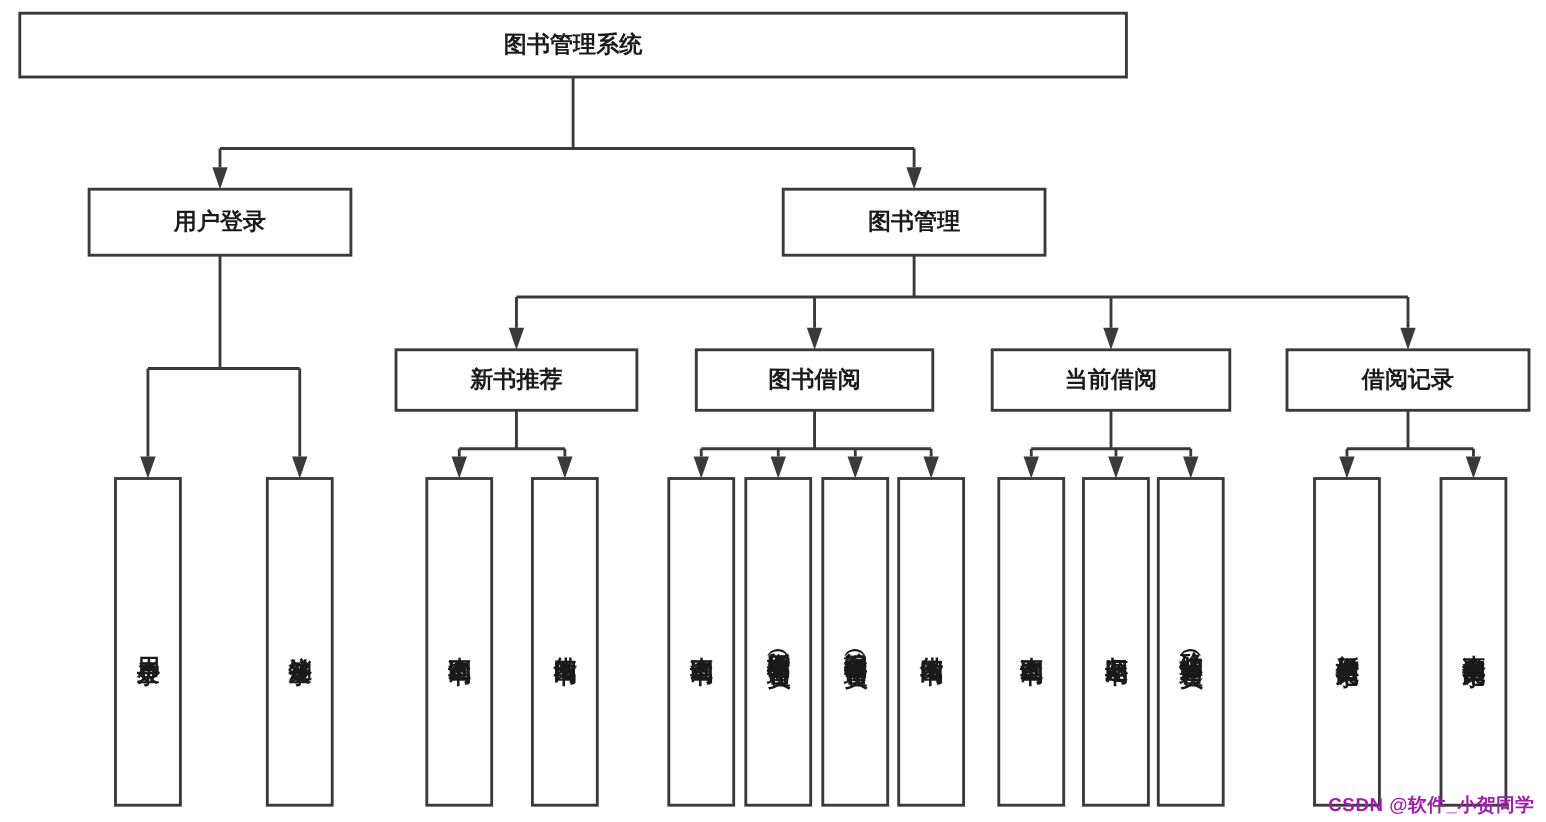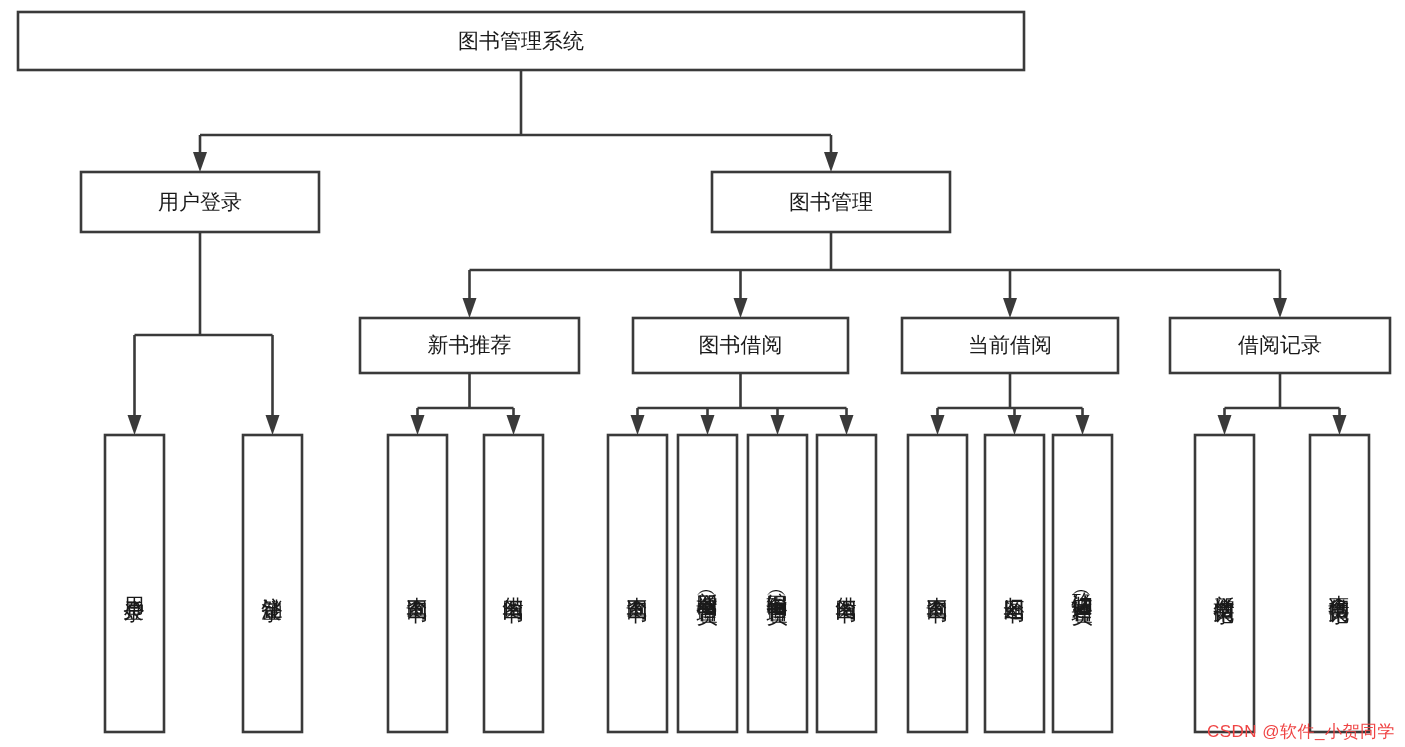--- a/index.html
+++ b/index.html
@@ -9,20 +9,21 @@
   }
   body {
     font-family: "Liberation Sans", "DejaVu Sans", sans-serif;
   }
   #diagram-root {
     position: relative;
     width: 1405px;
     height: 747px;
     background: #ffffff;
     overflow: hidden;
+    font-weight: bold;
   }
   svg.diagram-canvas {
     position: absolute;
     left: 0;
     top: 0;
     width: 1405px;
     height: 747px;
   }
   .node-box {
     fill: #ffffff;
@@ -57,21 +58,21 @@
     text-align: center;
     white-space: nowrap;
     pointer-events: none;
   }
   .watermark {
     position: absolute;
     right: 10px;
     bottom: 4px;
     font-family: "Liberation Sans", "DejaVu Sans", sans-serif;
     font-size: 17px;
-    color: #ef4444;
+    color: #a21caf;
     letter-spacing: 0.5px;
     user-select: none;
   }
 </style>
 </head>
 <body>
 
 <div id="diagram-root">
 
   <svg class="diagram-canvas" viewBox="0 0 1405 747">

